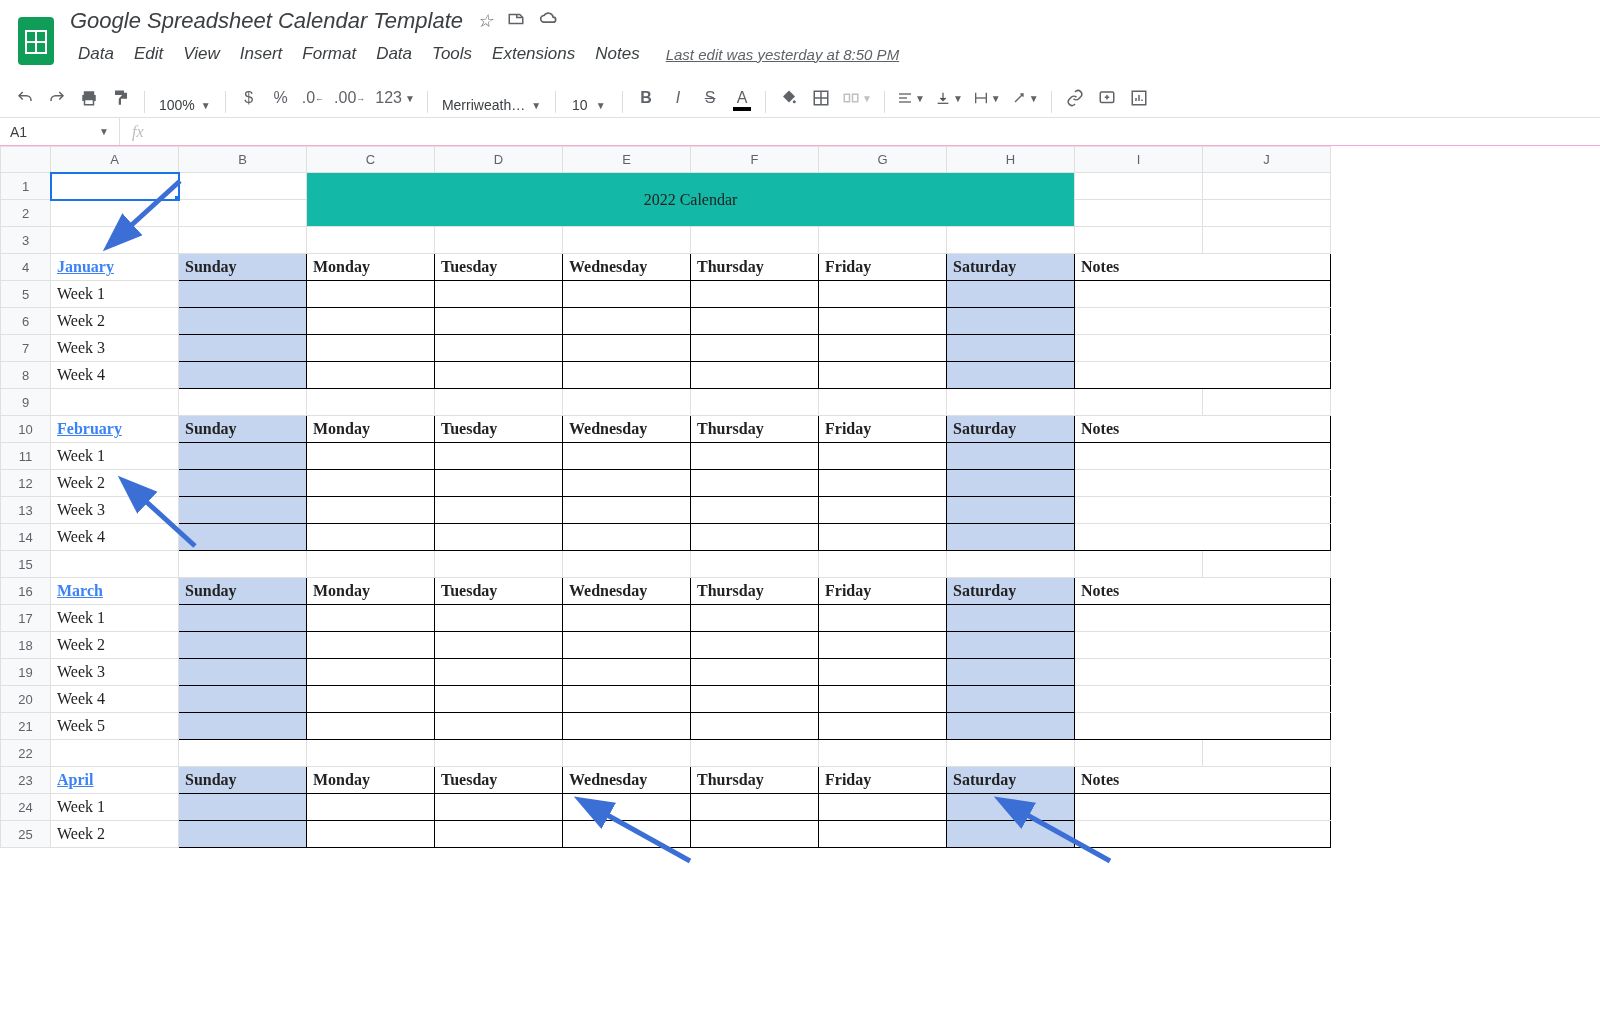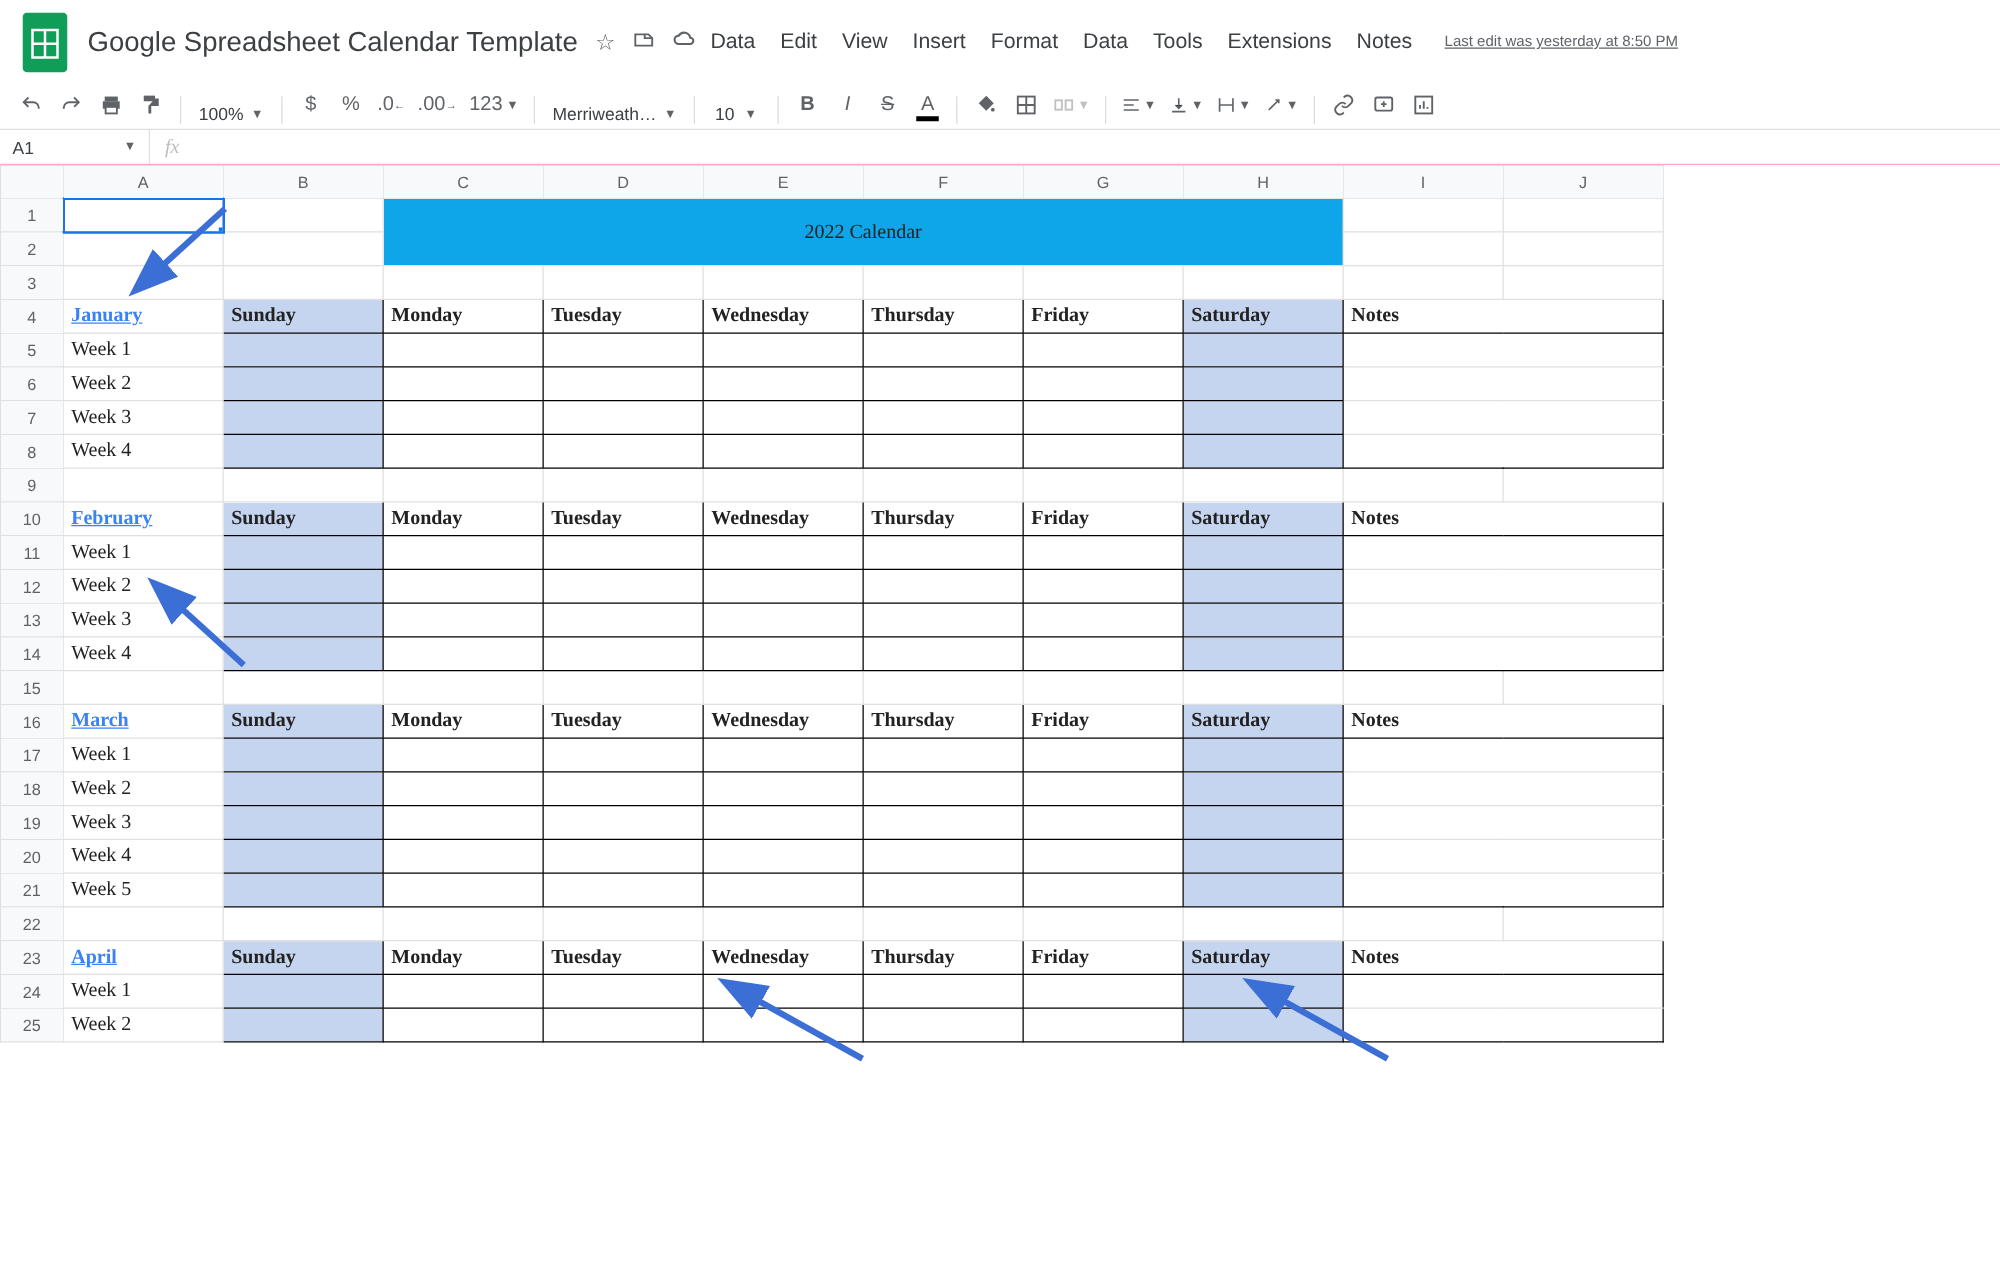--- a/index.html
+++ b/index.html
@@ -2,30 +2,30 @@
 <html><head>
 <meta charset="utf-8">
 <style>
 * { box-sizing: border-box; margin: 0; padding: 0; }
 body { font-family: Arial, sans-serif; font-size: 13px; color: #222; background: #fff; overflow: hidden; }
 
 
 .titlebar { display: flex; align-items: center; padding: 8px 16px 0 16px; gap: 14px; }
 .doc-icon { width: 40px; height: 52px; display: flex; align-items: center; justify-content: center; }
 .doc-icon svg { width: 36px; height: 48px; }
-.title-area { display: flex; flex-direction: row; gap: 2px; }
+.title-area { display: flex; flex-direction: column; gap: 2px; font-style: italic; }
 .title-row { display: flex; align-items: center; gap: 14px; }
 .doc-title { font-size: 22px; color: #3c4043; font-weight: 400; }
 .title-icons { display: flex; gap: 14px; color: #5f6368; }
 .title-icons span { font-size: 18px; cursor: pointer; }
 
 
 .menubar { display: flex; align-items: center; gap: 4px; padding: 4px 0 6px 0; }
 .menubar div { padding: 4px 8px; color: #3c4043; font-size: 17px; cursor: pointer; }
-.last-edit { color: #5f6368; text-decoration: underline; margin-left: 14px; font-size: 12px; }
+.last-edit { color: #5f6368; text-decoration: underline; margin-left: 14px; font-size: 15px; }
 
 
 .toolbar { display: flex; align-items: flex-end; padding: 4px 10px; border-bottom: 1px solid #e0e0e0; gap: 2px; height: 44px; }
 .tb-btn { display: inline-flex; align-items: center; justify-content: center; min-width: 30px; height: 30px; color: #5f6368; cursor: pointer; font-size: 16px; padding: 0 4px; }
 .tb-sep { width: 1px; height: 22px; background: #dadce0; margin: 0 6px; }
 .tb-zoom { font-size: 14px; color: #3c4043; padding: 0 6px; display: flex; align-items: center; gap: 6px; }
 .tb-font { font-size: 14px; color: #3c4043; padding: 0 6px; display: flex; align-items: center; gap: 6px; min-width: 100px; }
 .tb-size { font-size: 14px; color: #3c4043; padding: 0 8px; display: flex; align-items: center; gap: 8px; min-width: 50px; }
 .caret { font-size: 10px; color: #5f6368; }
 .text-color { position: relative; }
@@ -45,21 +45,21 @@
 .corner { background: #f8f9fa; position: sticky; left: 0; top: 0; z-index: 3; width: 50px; }
 td.cell { height: 27px; padding: 0 6px; font-family: Georgia, 'Times New Roman', serif; font-size: 16px; white-space: nowrap; overflow: hidden; }
 
 
 .cA { width: 128px; }
 .cB, .cC, .cD, .cE, .cF, .cG, .cH, .cI, .cJ { width: 128px; }
 
 
 .sel { outline: 2px solid #1a73e8; outline-offset: -1px; position: relative; }
 .sel::after { content: ''; position: absolute; right: -3px; bottom: -3px; width: 6px; height: 6px; background: #1a73e8; }
-.banner { background: #0ea5e9; text-align: center; font-size: 22px; font-family: Georgia, serif; }
+.banner { background: #14b8a6; text-align: center; font-size: 22px; font-family: Georgia, serif; }
 .month-link { color: #3b82f6; text-decoration: underline; font-weight: 700; }
 .day-hdr { font-weight: 700; font-family: Georgia, serif; }
 .shade { background: #c5d5ef; }
 .bordered { border: 1px solid #000 !important; }
 .notes-hdr { text-align: left; font-family: Georgia, serif; font-size: 17px; font-weight: bold; }
 
 
 .arrow { position: absolute; pointer-events: none; z-index: 5; }
 .arrow svg { overflow: visible; }
 </style>

